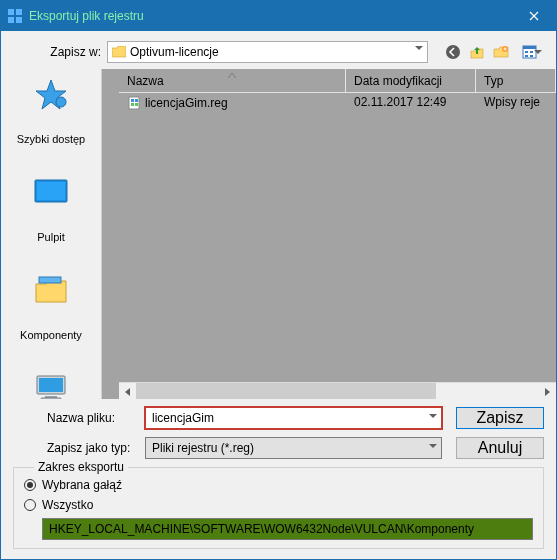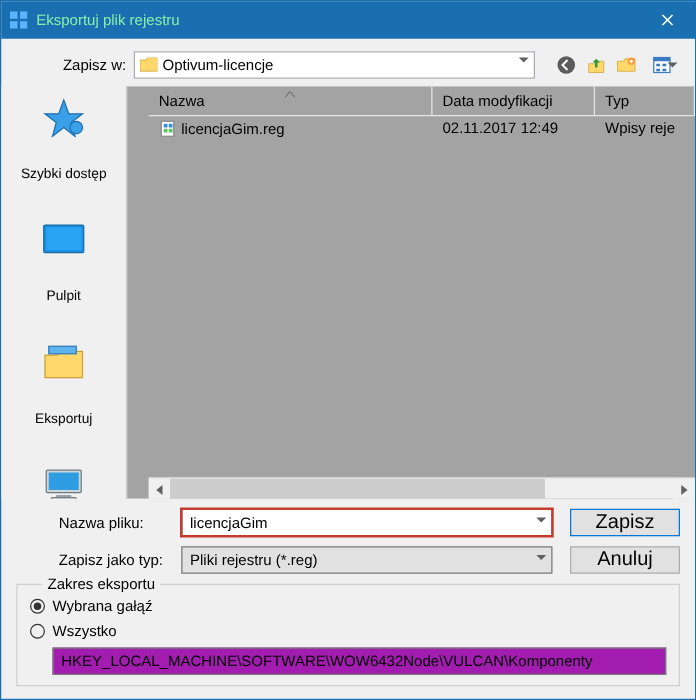--- a/index.html
+++ b/index.html
@@ -50,21 +50,21 @@
   .form-row .select .chev { position: absolute; right: 4px; top: 6px; }
   .btn { width: 88px; height: 22px; background: #e1e1e1; border: 1px solid #adadad; font-size: 16px; cursor: pointer; display: flex; align-items: center; justify-content: center; }
   .btn.default { border: 1px solid #0078d7; }
 
   .groupbox { margin: 4px 12px 10px 12px; border: 1px solid #d0d0d0; padding: 10px 10px 8px 10px; position: relative; }
   .groupbox .gbtitle { position: absolute; top: -8px; left: 20px; background: #f0f0f0; font-size: 12px; padding: 0 4px; }
   .radio-row { display: flex; align-items: center; gap: 6px; font-size: 12px; margin-bottom: 6px; cursor: pointer; }
   .radio { width: 12px; height: 12px; border: 1px solid #333; border-radius: 50%; display: inline-flex; align-items: center; justify-content: center; }
   .radio.checked::after { content: ""; width: 6px; height: 6px; background: #333; border-radius: 50%; }
   .path-input { margin: 4px 0 0 18px; }
-  .path-input input { width: 100%; height: 22px; border: 1px solid #7a7a7a; background: #a21caf; font-size: 12px; padding: 0 6px; font-family: inherit; }
+  .path-input input { width: 100%; height: 22px; border: 1px solid #7a7a7a; background: #4d7c0f; font-size: 12px; padding: 0 6px; font-family: inherit; }
 
   .chev-down { width: 0; height: 0; border-left: 4px solid transparent; border-right: 4px solid transparent; border-top: 4px solid #606060; display: inline-block; }
   .chev-left, .chev-right { width: 0; height: 0; display: inline-block; }
   .chev-left { border-top: 4px solid transparent; border-bottom: 4px solid transparent; border-right: 5px solid #606060; }
   .chev-right { border-top: 4px solid transparent; border-bottom: 4px solid transparent; border-left: 5px solid #606060; }
 </style>
 </head>
 <body>
 
 <div class="window">
@@ -150,21 +150,21 @@
         </span>
         <span class="ptxt">Pulpit</span>
       </div>
       <div class="place">
         <span class="picon">
           <svg width="38" height="32" viewBox="0 0 38 32">
               <path d="M4 10 L14 10 L16 7 L34 7 L34 28 L4 28 Z" fill="#ffd76a" stroke="#caa136"></path>
               <rect x="7" y="3" width="22" height="6" fill="#5fb4ef" stroke="#2d7bb8"></rect>
             </svg>
         </span>
-        <span class="ptxt">Eksportuj</span>
+        <span class="ptxt">Komponenty</span>
       </div>
       <div class="place">
         <span class="picon">
           <svg width="40" height="32" viewBox="0 0 40 32">
               <rect x="6" y="4" width="28" height="18" rx="1" fill="#cfd6da" stroke="#6f7b82"></rect>
               <rect x="8" y="6" width="24" height="14" fill="#2e9de2"></rect>
               <rect x="14" y="24" width="12" height="2" fill="#9aa3a8"></rect>
               <rect x="10" y="26" width="20" height="3" rx="1" fill="#cfd6da" stroke="#6f7b82"></rect>
             </svg>
         </span>

